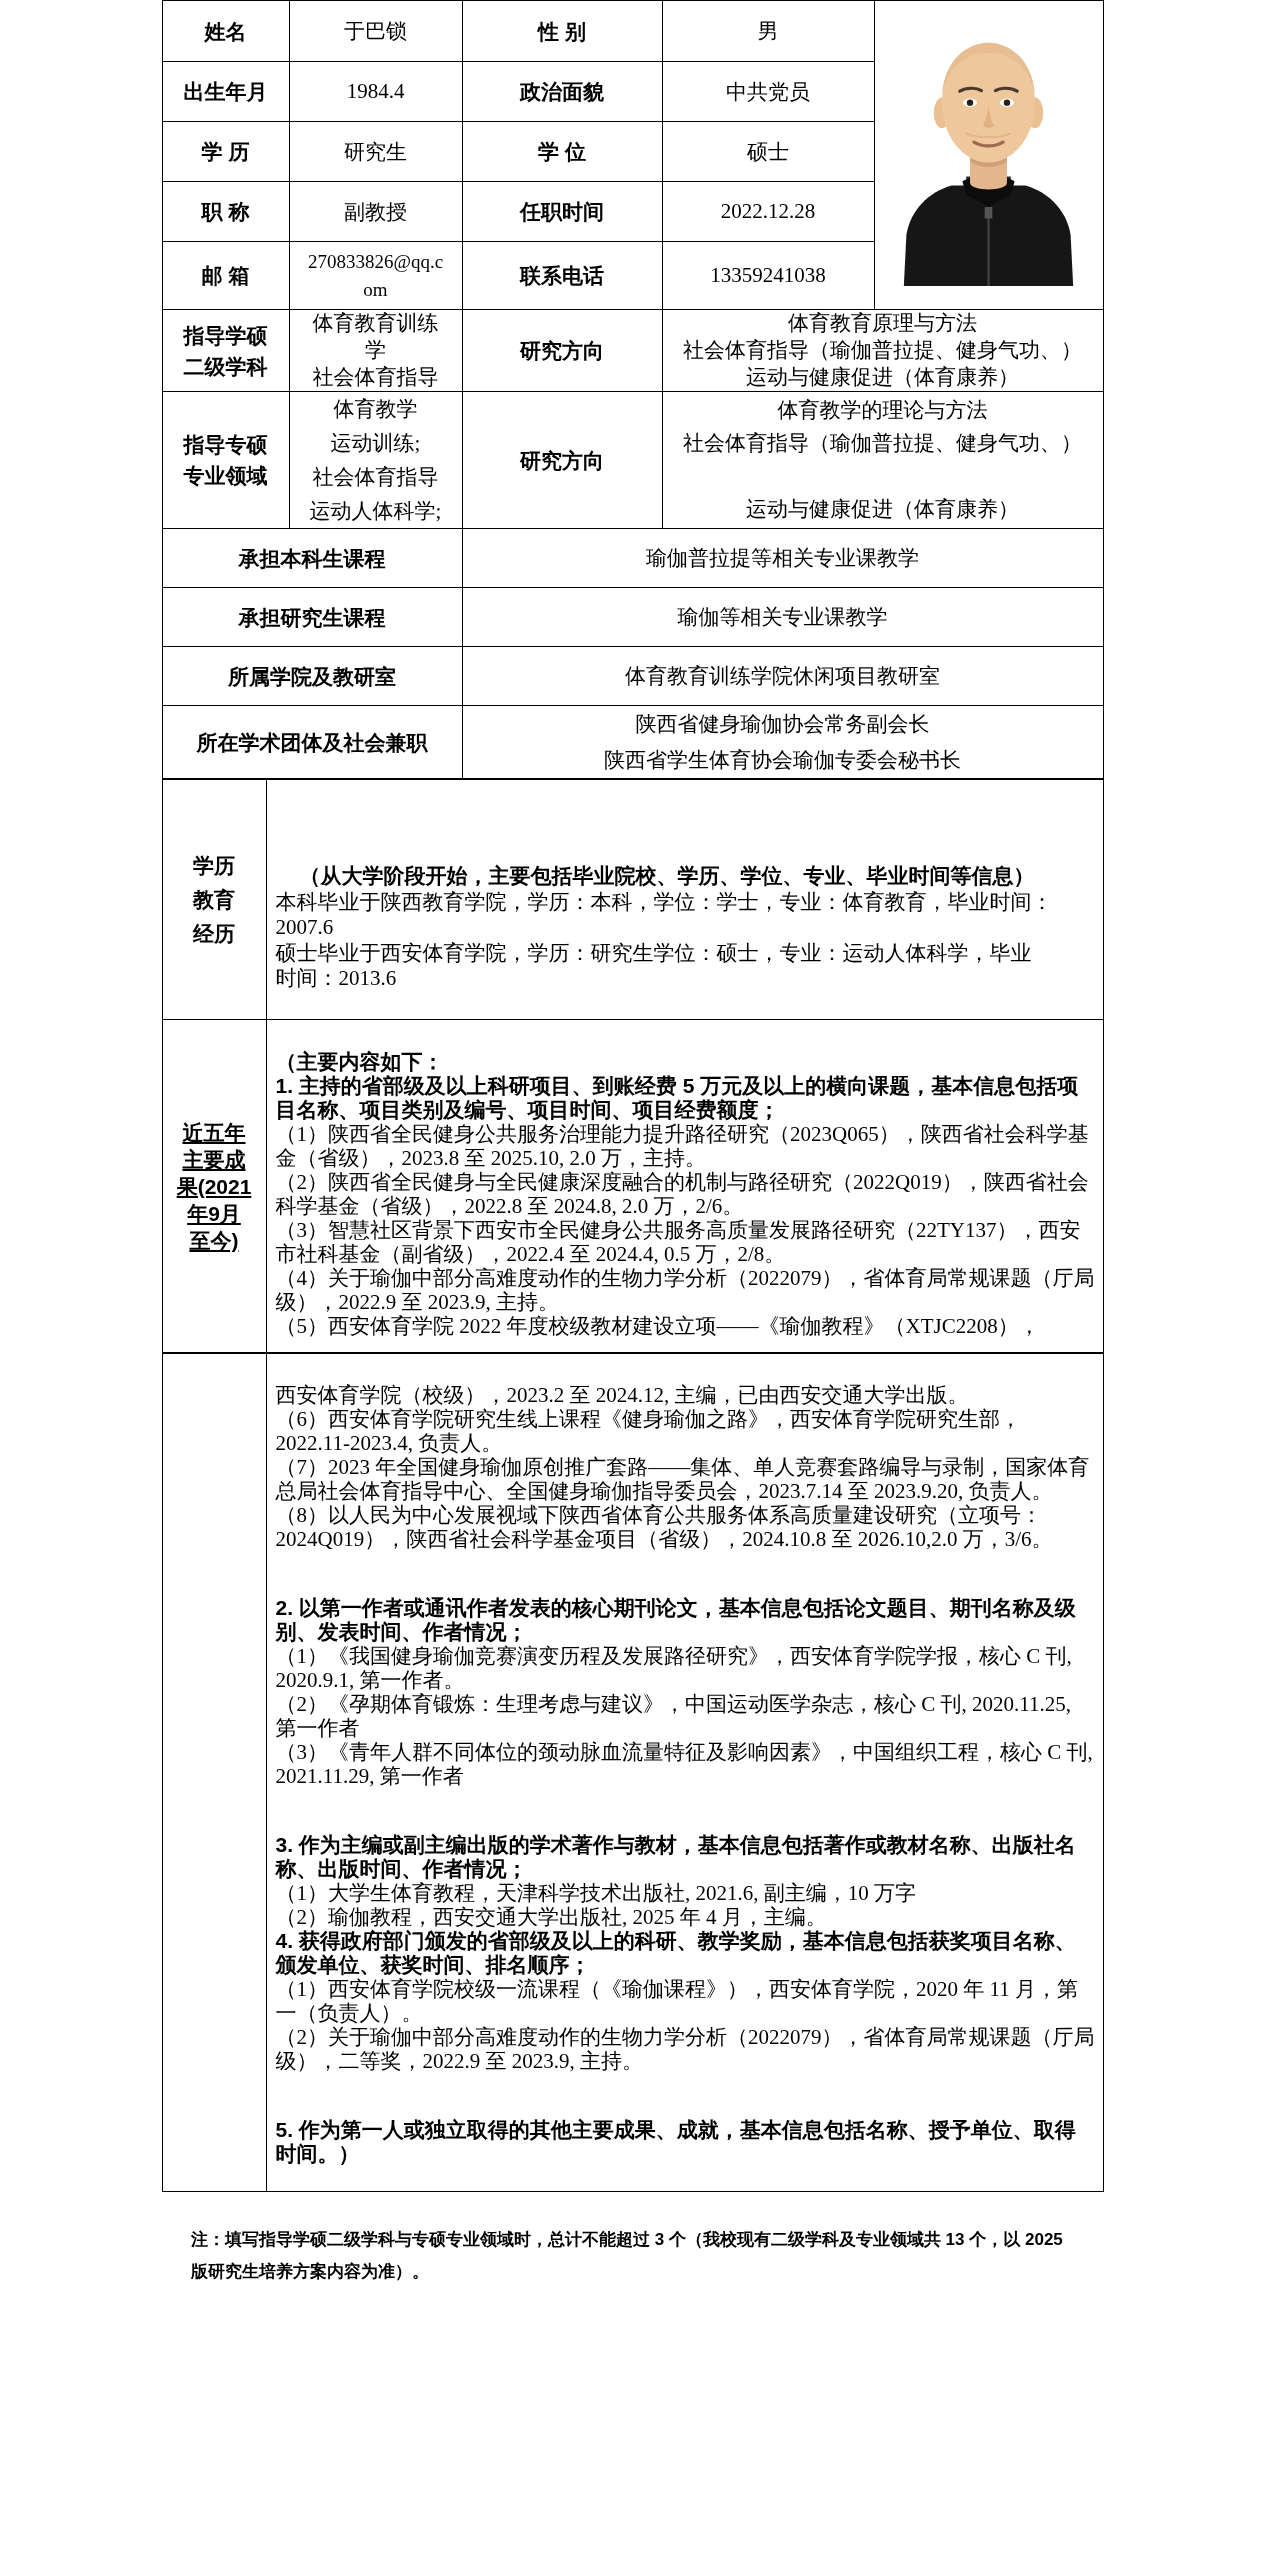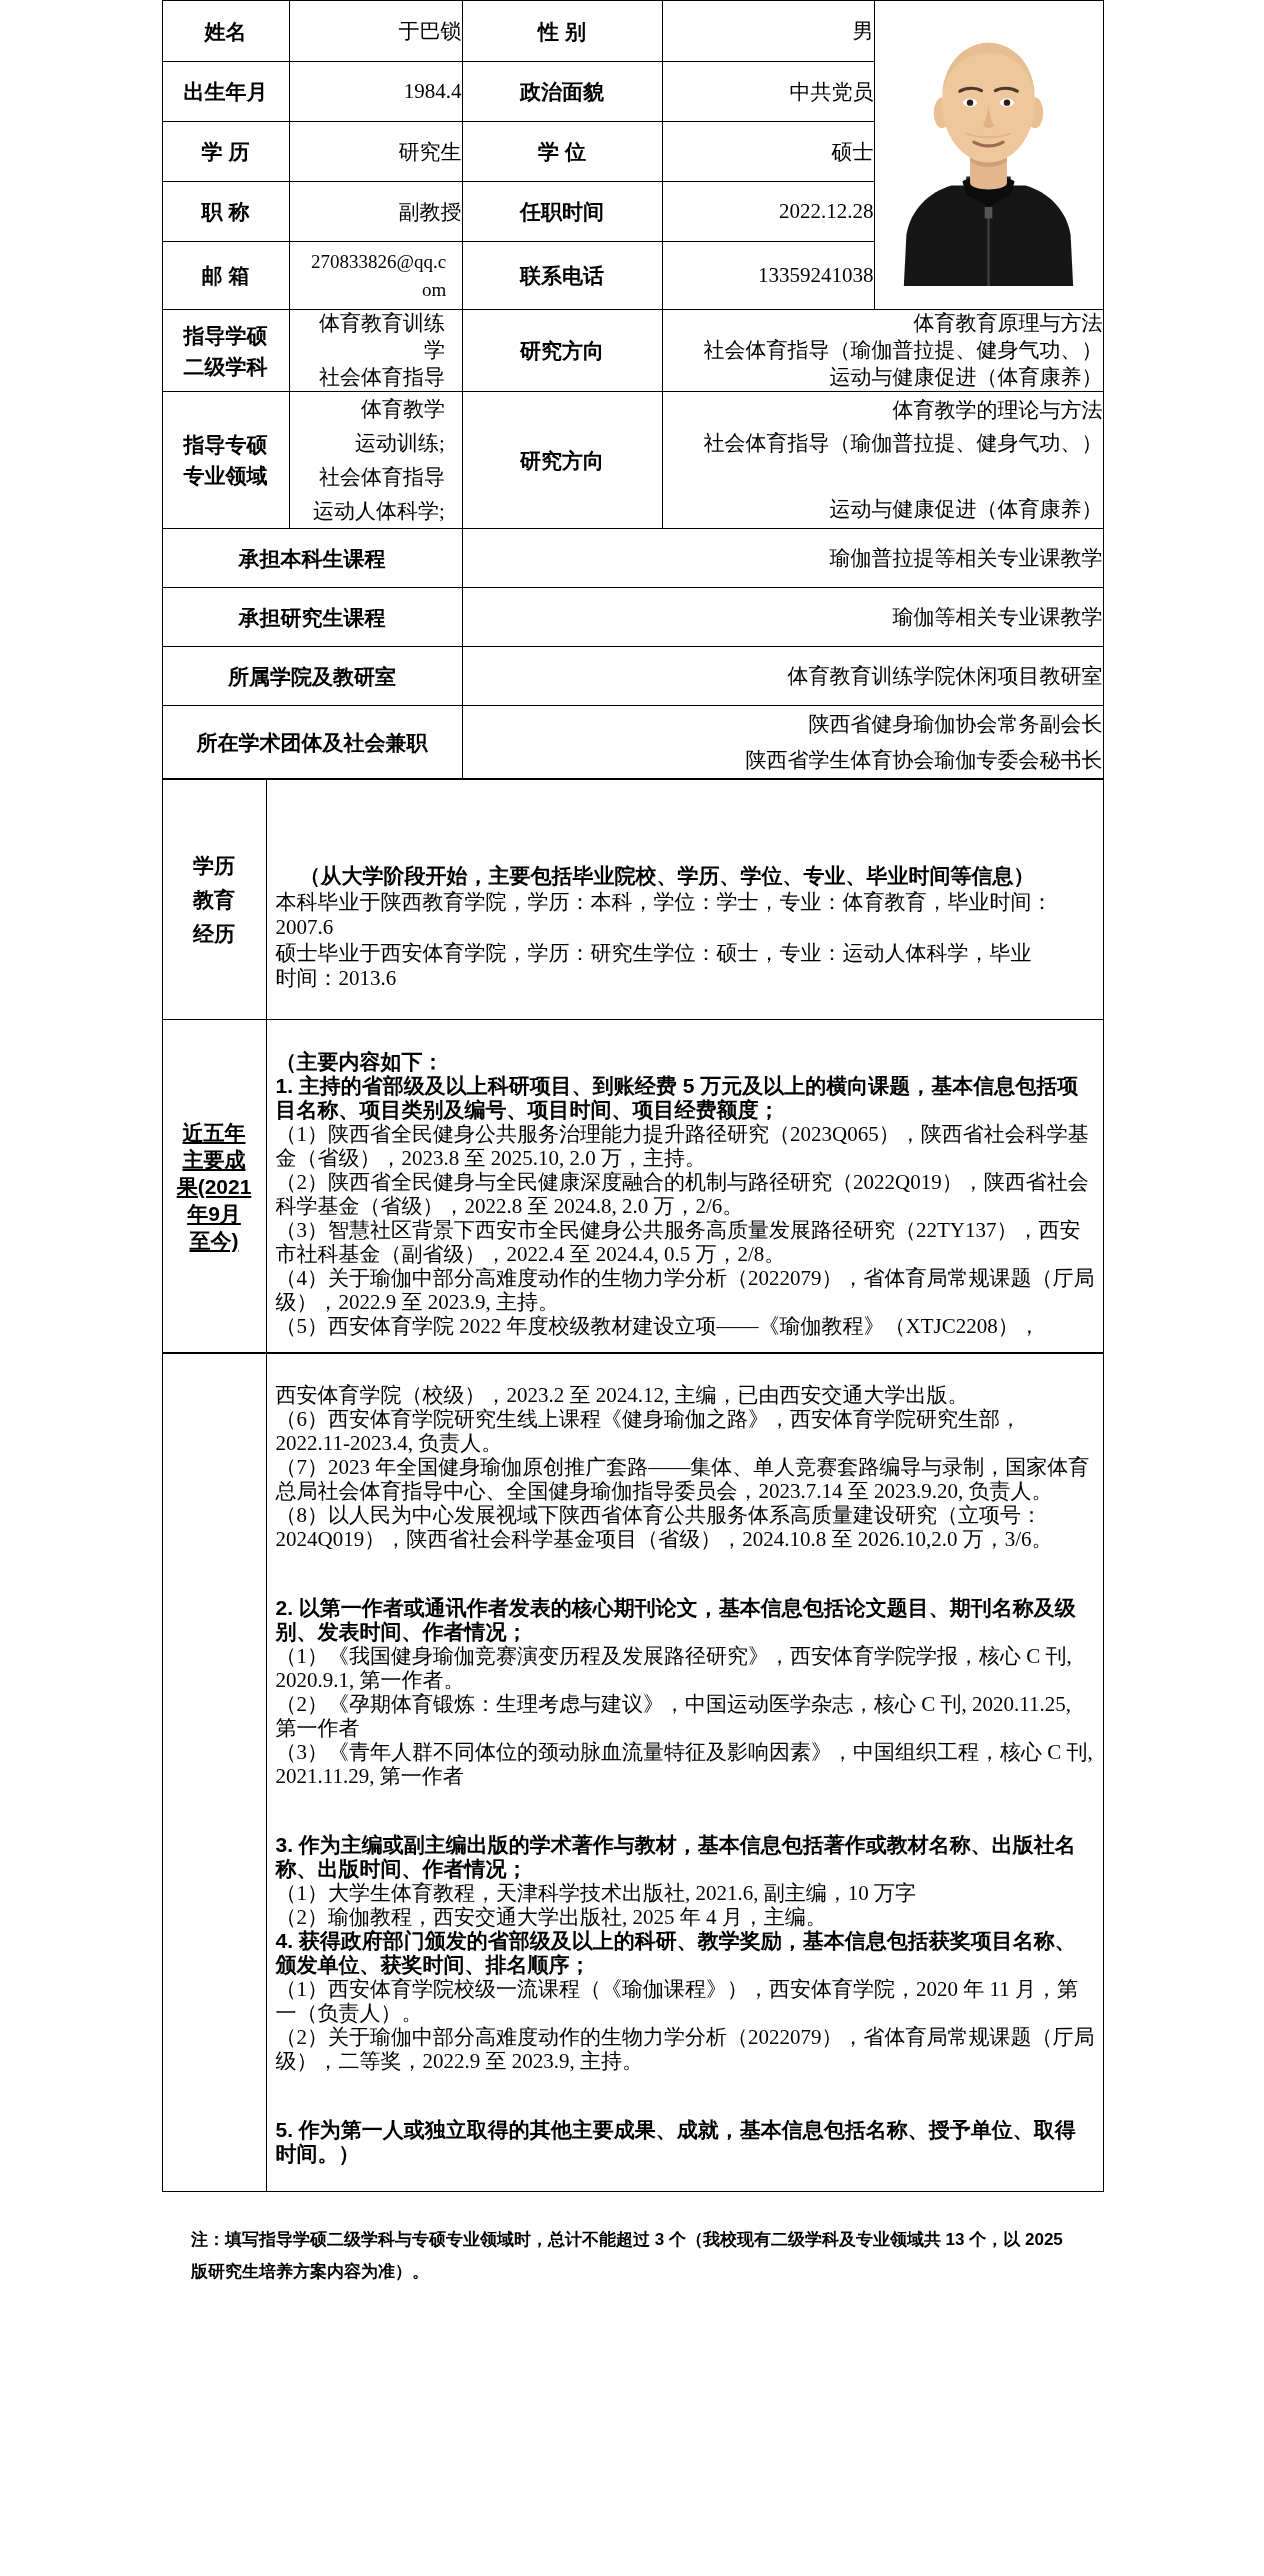--- a/index.html
+++ b/index.html
@@ -45,21 +45,21 @@
   .lbl {
     font-family:"Liberation Sans", sans-serif;
     font-weight:700;
     font-size:21px;
     text-align:center;
     white-space:pre-line;
     line-height:31px;
   }
   .val {
     font-size:21px;
-    text-align:right;
+    text-align:center;
     white-space:pre-line;
   }
   .photo-cell { vertical-align:bottom; text-align:center; padding:0 0 0 0; }
   .photo-cell svg { display:block; margin:0 auto; }
 
   .email-val { font-size:19px; word-break:break-all; padding:0 15.3px; line-height:28px; }
 
   .fields-narrow { padding:0 16.6px; }
   .lh42 { line-height:27px; }
   .lh52 { line-height:33px; }

